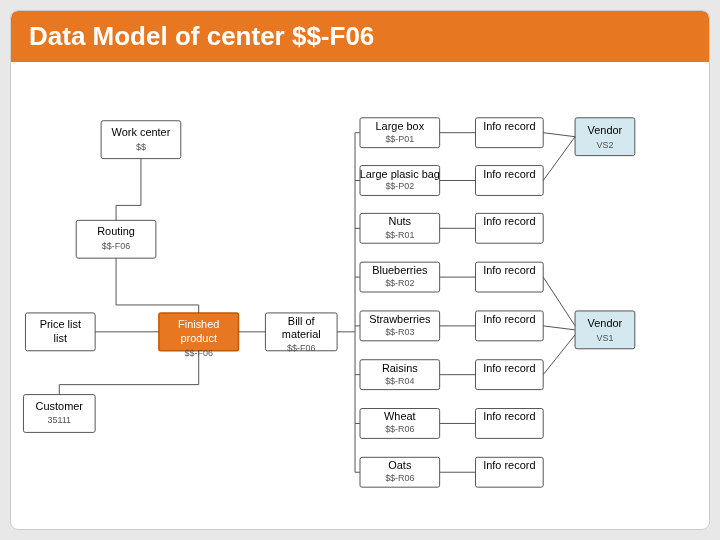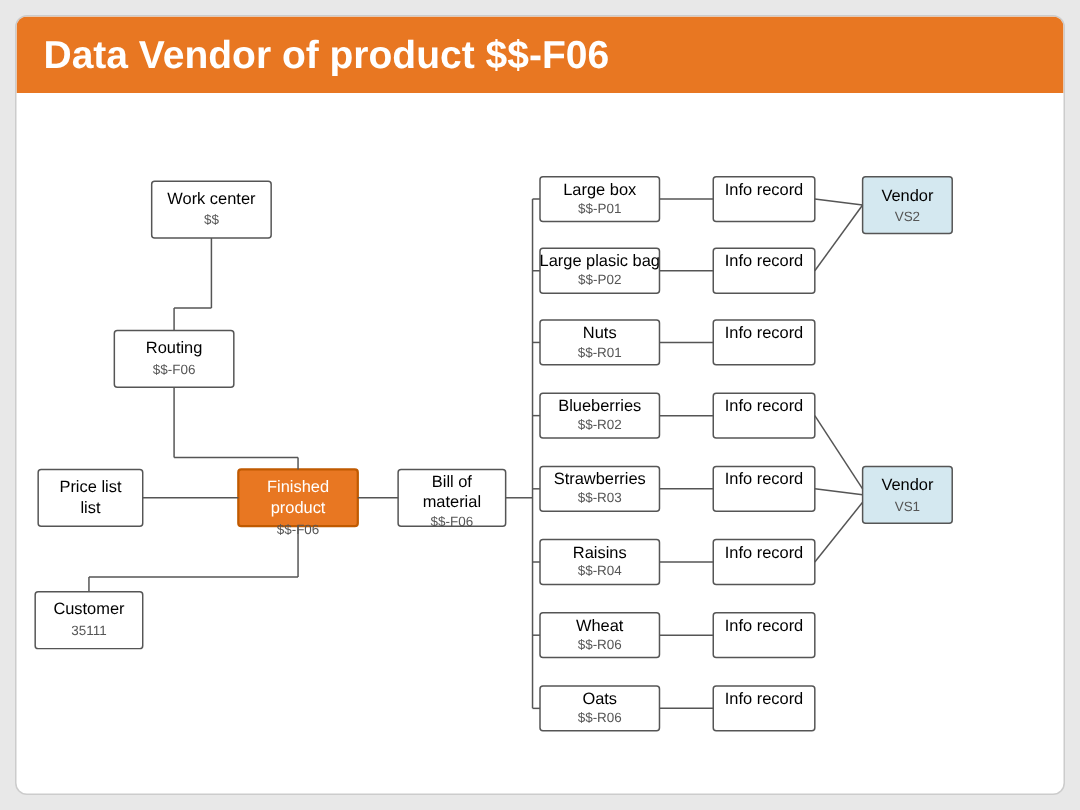--- a/index.html
+++ b/index.html
@@ -67,21 +67,21 @@
     .line {
       stroke: #555;
       stroke-width: 1;
       fill: none;
     }
   </style>
 </head>
 <body>
 
 <div class="slide">
-  <div class="title-bar">Data Vendor of product $$-F06</div>
+  <div class="title-bar">Data Model of center $$-F06</div>
   <div class="diagram-area">
     <svg viewBox="0 0 700 465" xmlns="http://www.w3.org/2000/svg">
 
       <rect x="90" y="55" width="80" height="38" class="node-rect" rx="2"></rect>
       <text x="130" y="70" text-anchor="middle" class="box-label">Work center</text>
       <text x="130" y="84" text-anchor="middle" class="box-sublabel">$$</text>
 
       <rect x="65" y="155" width="80" height="38" class="node-rect" rx="2"></rect>
       <text x="105" y="170" text-anchor="middle" class="box-label">Routing</text>
       <text x="105" y="184" text-anchor="middle" class="box-sublabel">$$-F06</text>

